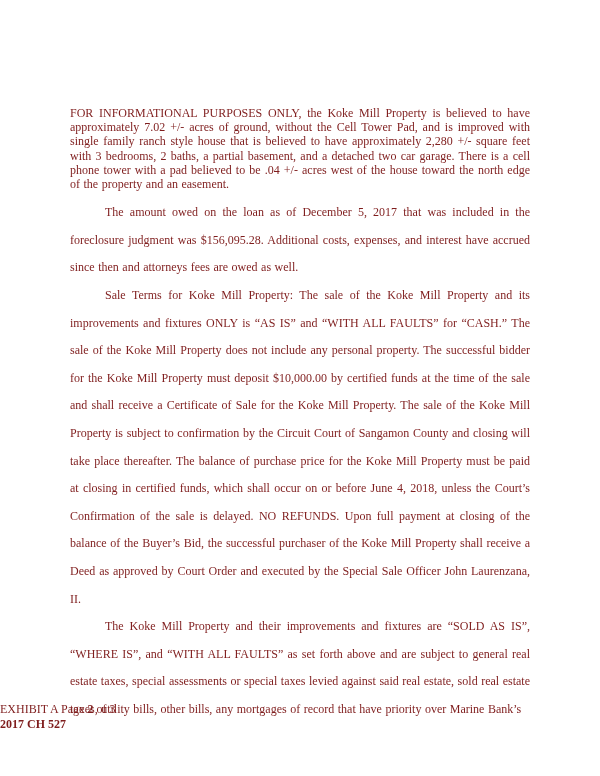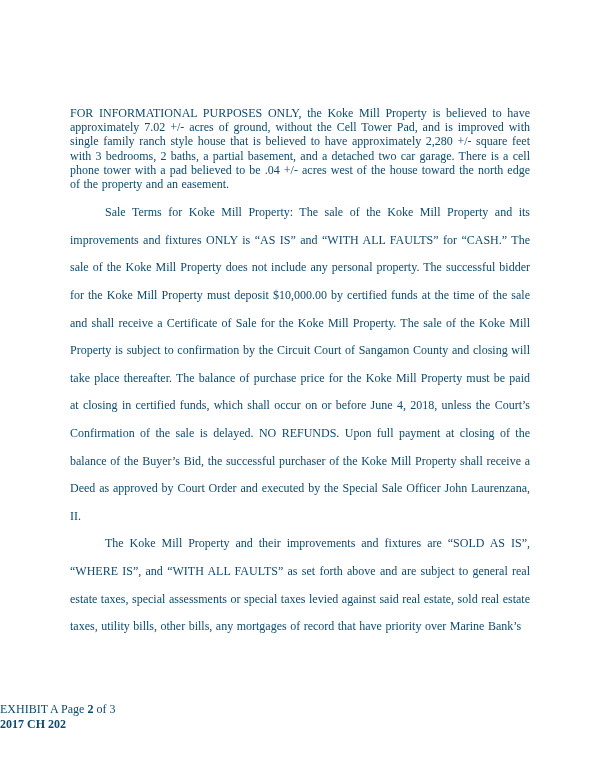--- a/index.html
+++ b/index.html
@@ -3,21 +3,21 @@
 <meta charset="utf-8">
 <style>
   * { margin: 0; padding: 0; box-sizing: border-box; }
   html, body { background: #ffffff; }
   .page {
     position: relative;
     width: 600px;
     height: 776px;
     background: #ffffff;
     font-family: "Liberation Serif", "DejaVu Serif", serif;
-    color: #0c4a6e;
+    color: #7f1d1d;
     overflow: hidden;
   }
   .content {
     position: absolute;
     left: 70px;
     top: 106px;
     width: 460px;
   }
   p.para {
     font-size: 12px;
@@ -46,26 +46,27 @@
   .bold { font-weight: bold; }
 </style>
 </head>
 <body>
 
 <div class="page">
 
   <div class="content">
     <p class="para single">FOR INFORMATIONAL PURPOSES ONLY, the Koke Mill Property is believed to have approximately 7.02 +/- acres of ground, without the Cell Tower Pad, and is improved with single family ranch style house that is believed to have approximately 2,280 +/- square feet with 3 bedrooms, 2 baths, a partial basement, and a detached two car garage.  There is a cell phone tower with a pad believed to be .04 +/- acres west of the house toward the north edge of the property and an easement.</p>
 
+    <p class="para double indent">The amount owed on the loan as of December 5, 2017 that was included in the foreclosure judgment was $156,095.28.  Additional costs, expenses, and interest have accrued since then and attorneys fees are owed as well.</p>
 
     <p class="para double indent">Sale Terms for Koke Mill Property: The sale of the Koke Mill Property and its improvements and fixtures ONLY is “AS IS” and “WITH ALL FAULTS” for “CASH.”  The sale of the Koke Mill Property does not include any personal property. The successful bidder for the Koke Mill Property must deposit $10,000.00 by certified funds at the time of the sale and shall receive a Certificate of Sale for the Koke Mill Property.  The sale of the Koke Mill Property is subject to confirmation by the Circuit Court of Sangamon County and closing will take place thereafter.  The balance of purchase price for the Koke Mill Property must be paid at closing in certified funds, which shall occur on or before June 4, 2018, unless the Court’s Confirmation of the sale is delayed.  NO REFUNDS.  Upon full payment at closing of the balance of the Buyer’s Bid, the successful purchaser of the Koke Mill Property shall receive a Deed as approved by Court Order and executed by the Special Sale Officer John Laurenzana, II.</p>
 
     <p class="para double indent">The Koke Mill Property and their improvements and fixtures are “SOLD AS IS”, “WHERE IS”, and “WITH ALL FAULTS” as set forth above and are subject to general real estate taxes, special assessments or special taxes levied against said real estate, sold real estate taxes, utility bills, other bills, any mortgages of record that have priority over Marine Bank’s</p>
   </div>
 
   <div class="footer">
     <div>
       <span>EXHIBIT A Page </span><span class="bold">2</span><span> of 3</span>
     </div>
-    <div class="bold">2017 CH 202</div>
+    <div class="bold">2017 CH 527</div>
   </div>
 
 </div>
 
 </body></html>

